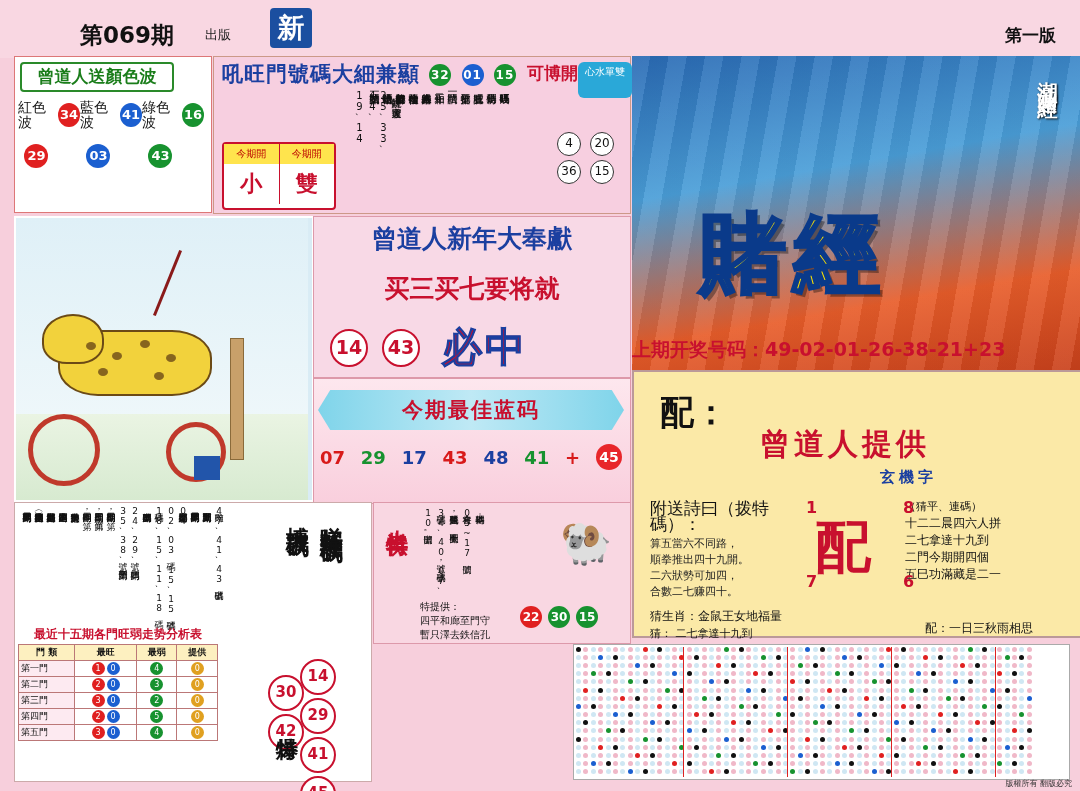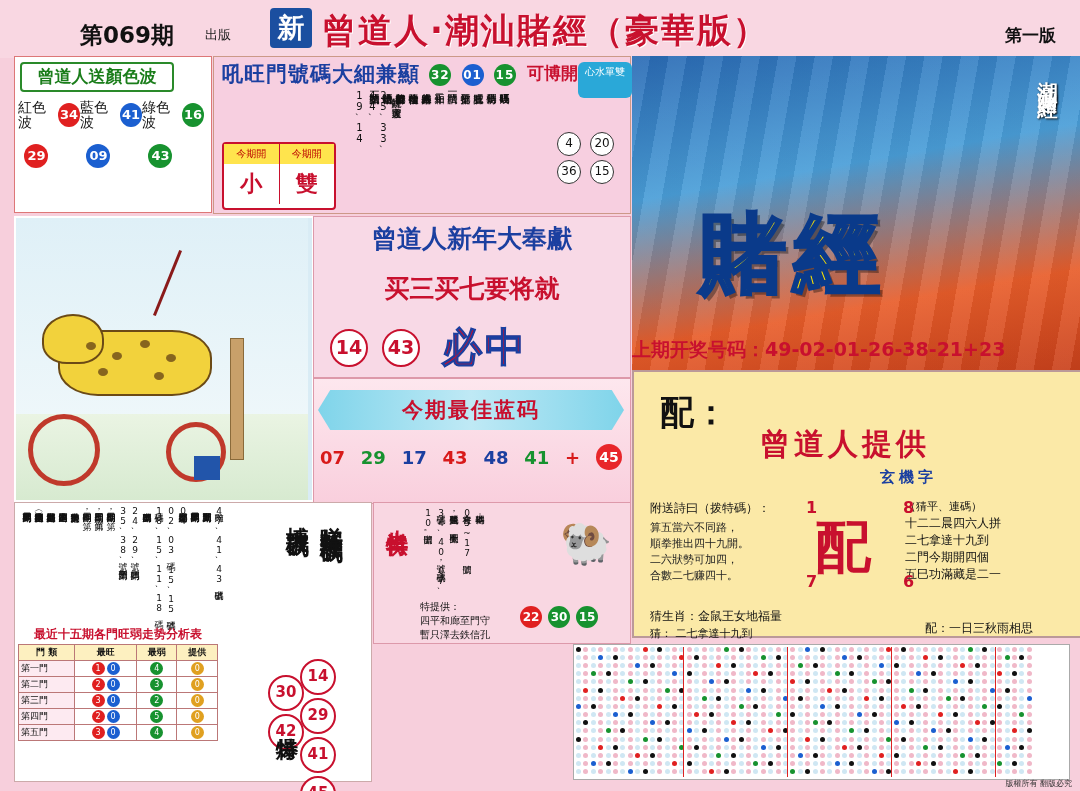--- a/index.html
+++ b/index.html
@@ -96,21 +96,21 @@
   .bncircle{width:26px;height:26px;border-radius:50%;background:#e8262a;color:#fff;font-size:14px;font-weight:bold;text-align:center;line-height:26px;}
 
   
   .xuanji{position:absolute;left:632px;top:370px;width:448px;height:264px;background:#fbe9a7;border:2px solid #b99;}
   .xj-pei{position:absolute;left:660px;top:390px;font-size:34px;font-weight:bold;color:#111;}
   .xj-t1{position:absolute;left:740px;top:382px;font-size:38px;font-weight:bold;color:#c8102e;letter-spacing:10px;}
   .xj-t2{position:absolute;left:760px;top:424px;font-size:30px;font-weight:bold;color:#c8102e;letter-spacing:4px;}
   .xj-t3{position:absolute;left:880px;top:468px;font-size:15px;font-weight:bold;color:#1b3fa0;letter-spacing:4px;}
   .xj-bigpei{position:absolute;left:815px;top:510px;font-size:56px;font-weight:bold;color:#c8102e;}
   .xj-left{position:absolute;left:650px;top:500px;width:150px;font-size:11px;line-height:16px;color:#222;}
-  .xj-leftlabel{font-size:12px;color:#111;margin-bottom:4px;}
+  .xj-leftlabel{font-size:17px;color:#111;margin-bottom:4px;}
   .xj-right{position:absolute;left:905px;top:498px;width:160px;font-size:12px;line-height:17px;color:#111;}
   .xj-rhead{font-size:11px;color:#111;}
   .xj-n{position:absolute;font-size:16px;font-weight:bold;color:#c8102e;}
   .xj-bottom1{position:absolute;left:650px;top:608px;font-size:12px;color:#111;}
   .xj-bottom2{position:absolute;left:650px;top:626px;font-size:11px;color:#111;}
   .xj-bottom3{position:absolute;left:925px;top:620px;font-size:12px;color:#111;}
 
   
   .vblock{position:absolute;left:14px;top:502px;width:356px;height:278px;background:#fff;border:1px solid #caa;}
   .vcols{position:absolute;left:20px;top:506px;height:130px;display:flex;flex-direction:row-reverse;}
@@ -145,21 +145,20 @@
 </style>
 </head>
 <body>
 
 <div class="page">
 
   <div class="header">
     <div class="issue">第069期</div>
     <div class="pub">出版</div>
     <div class="newbox">新</div>
-    <div class="maintitle">曾道人·潮汕賭經（豪華版）</div>
     <div class="firstpage">第一版</div>
   </div>
 
   <div class="wavebox"></div>
   <div class="wavetitle">曾道人送顏色波</div>
   <div class="wavegrid">
     <div class="waverow">
       <div class="wavecell">
           <span class="wavelabel">紅色波</span>
           <span class="ball b-red">34</span>
@@ -173,21 +172,21 @@
           <span class="ball b-green">16</span>
         </div>
     </div>
     <div class="waverow" style="margin-top:14px">
       <div class="wavecell">
           <span class="wavelabel">&nbsp;</span>
           <span class="ball b-red">29</span>
         </div>
       <div class="wavecell">
           <span class="wavelabel">&nbsp;</span>
-          <span class="ball b-blue">09</span>
+          <span class="ball b-blue">03</span>
         </div>
       <div class="wavecell">
           <span class="wavelabel">&nbsp;</span>
           <span class="ball b-green">43</span>
         </div>
     </div>
   </div>
 
   <div class="midtop"></div>
   <div class="midtop-title">

